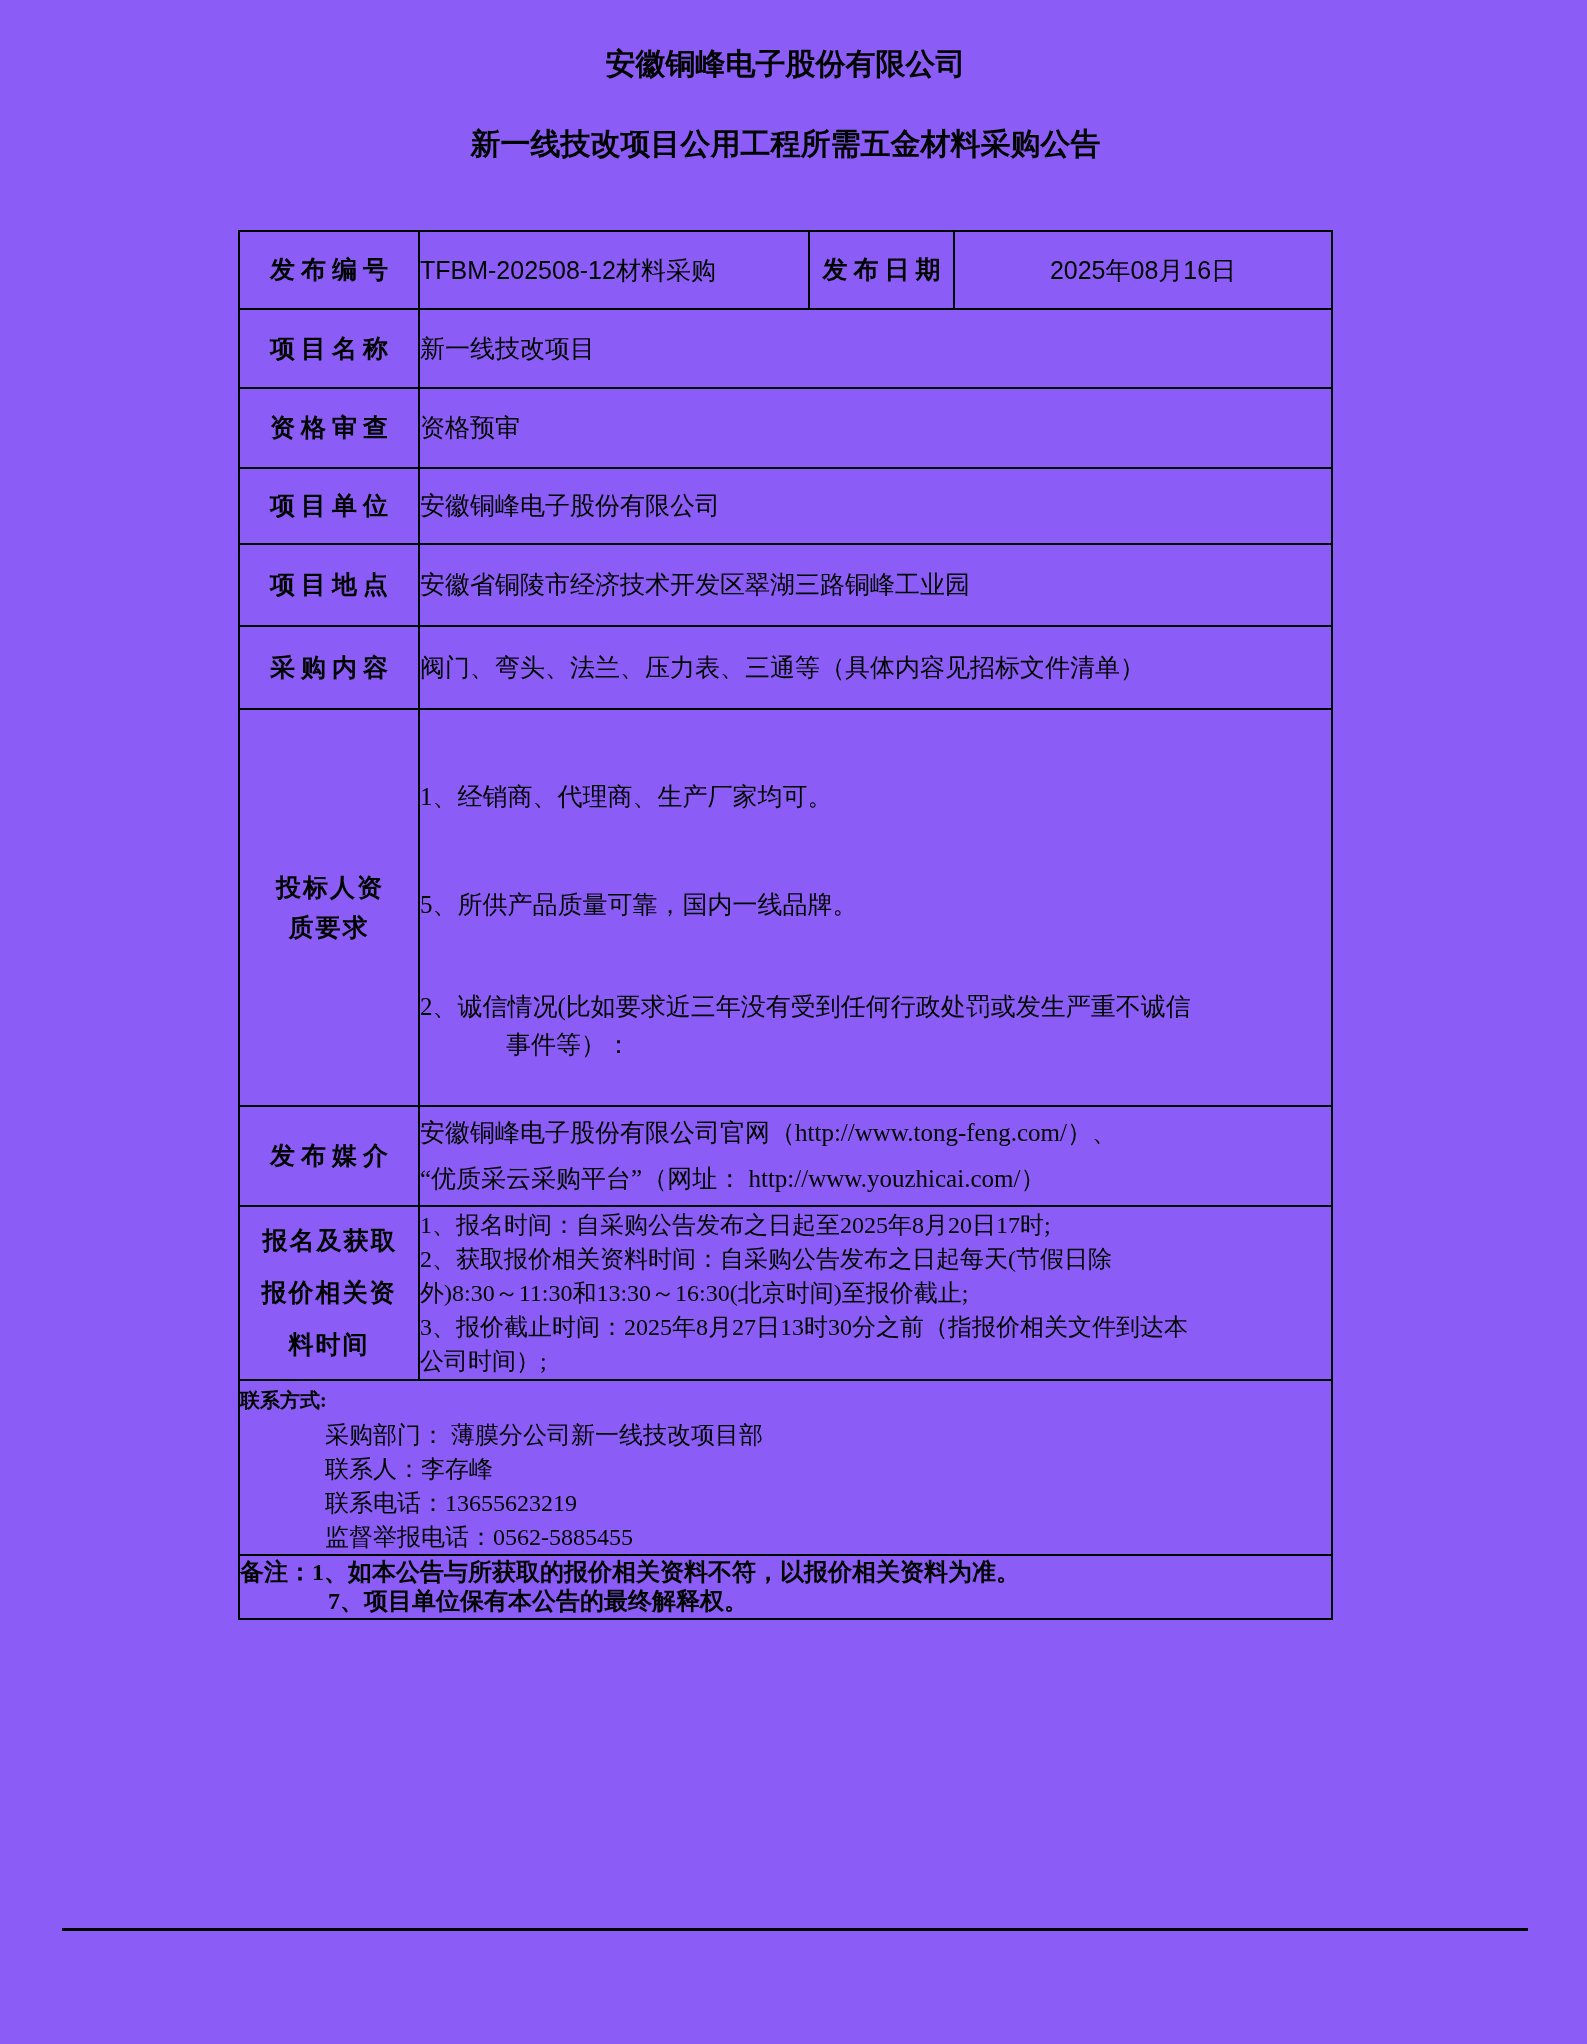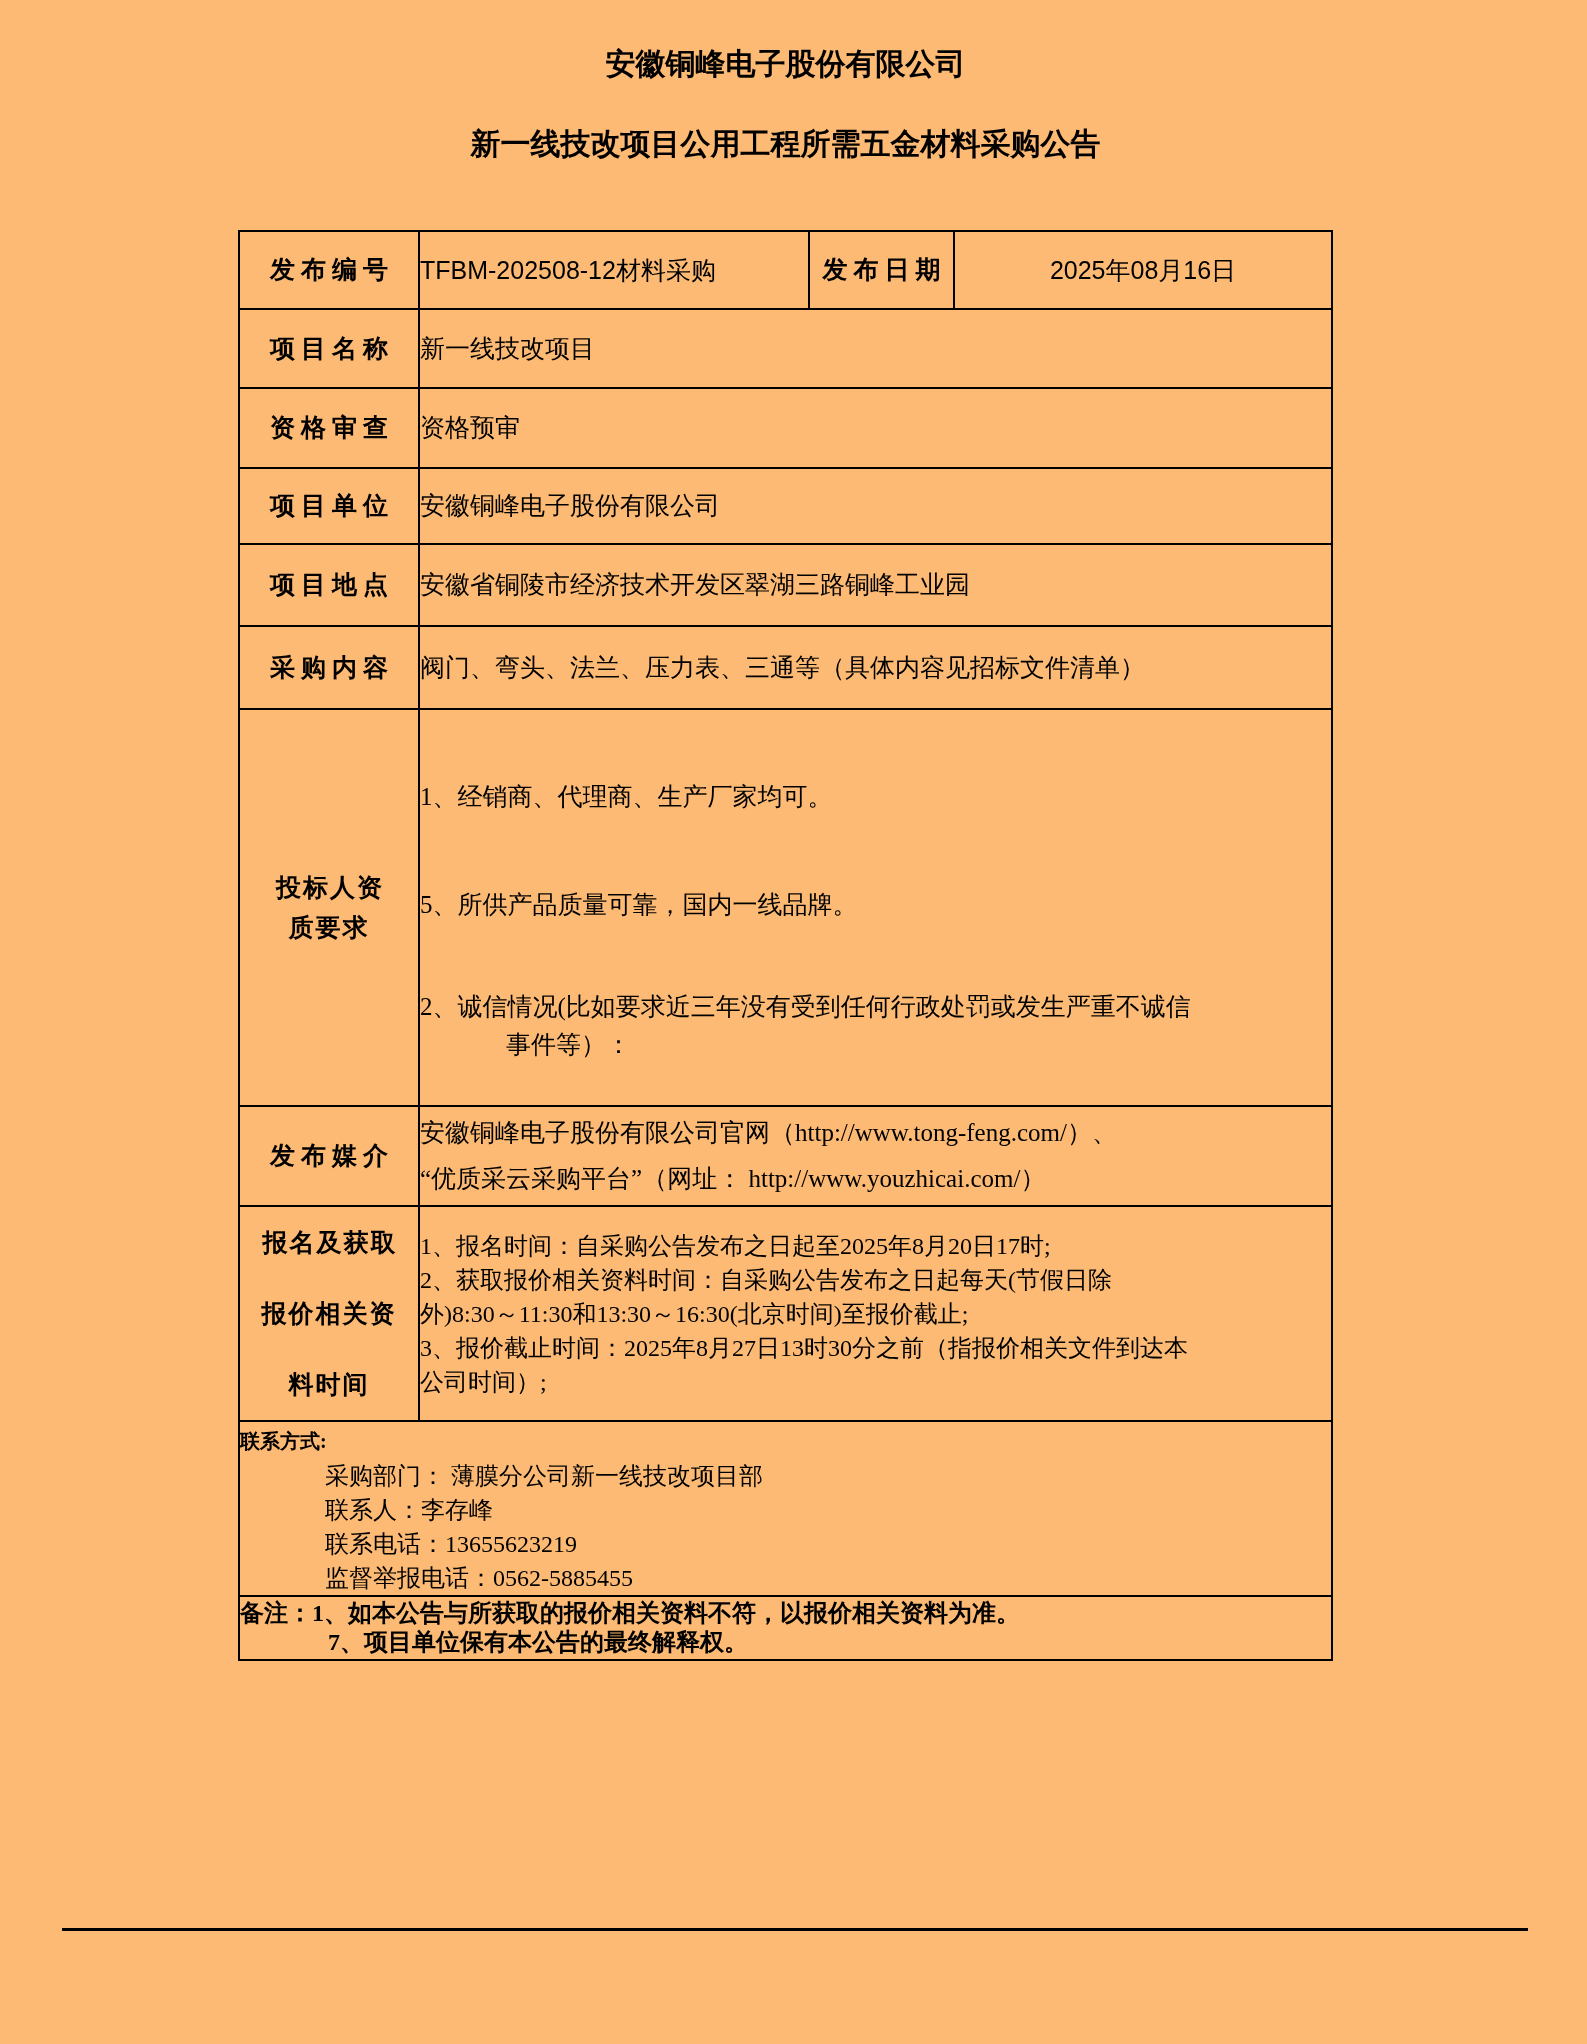--- a/index.html
+++ b/index.html
@@ -1,20 +1,20 @@
 <!DOCTYPE html>
 <html><head>
 <meta charset="utf-8">
 <style>
   html, body { margin: 0; padding: 0; background: #ffffff; }
   .page {
     position: relative;
     width: 1587px;
     height: 2044px;
-    background: #fdba74;
+    background: #8b5cf6;
     overflow: hidden;
     color: #000;
     font-family: "Liberation Serif", serif;
   }
   .content {
     position: absolute;
     left: 238px;
     top: 0;
     width: 1095px;
   }
@@ -49,21 +49,21 @@
     font-size: 24px;
     letter-spacing: 6px;
     text-indent: 6px;
   }
   td.label.multi {
     letter-spacing: 2px;
     text-indent: 2px;
     white-space: pre-line;
     line-height: 40px;
   }
-  td.label.sched-label { line-height: 71px; }
+  td.label.sched-label { line-height: 52px; }
   td.value { padding-left: 8px; text-align: left; }
   td.center { text-align: center; padding-left: 0; }
   .sans { font-family: "Liberation Sans", sans-serif; }
 
   .r1 td { height: 76px; }
   .r2 td { height: 77px; }
   .r3 td { height: 78px; }
   .r4 td { height: 74px; }
   .r5 td { height: 80px; }
   .r6 td { height: 81px; }

